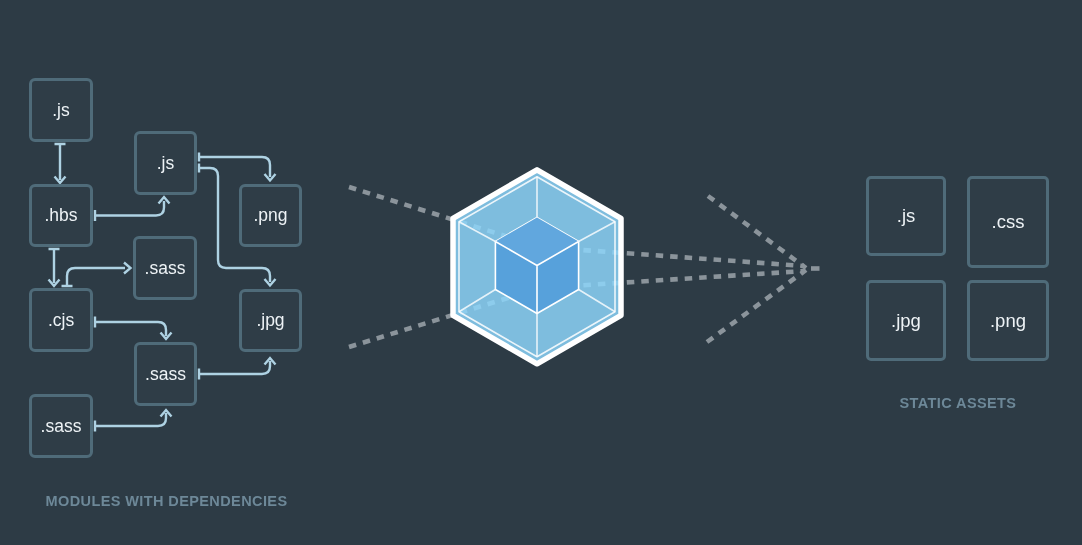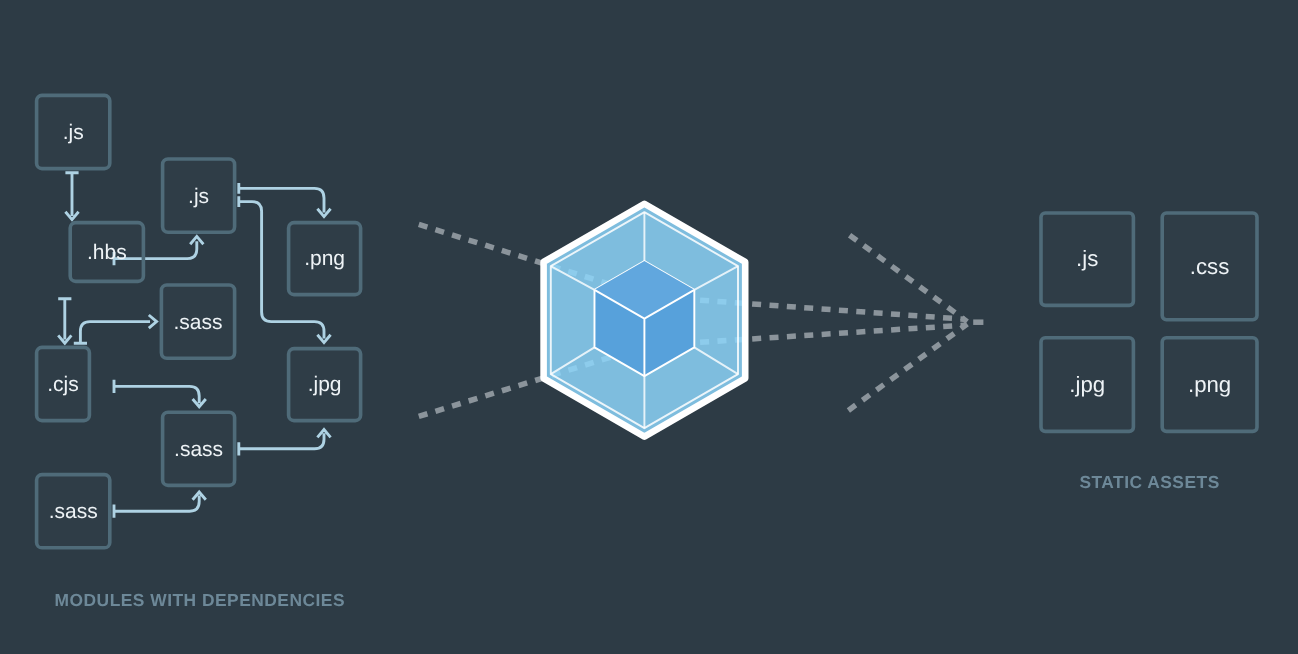--- a/index.html
+++ b/index.html
@@ -150,30 +150,30 @@
       <path class="conn" d="M199,368.5 V379.5 M199,374 H262 Q270,374 270,366 V361 M264.5,364.5 L270,358 L275.5,364.5"></path>
     </g>
   </svg>
 
   <div class="box" style="left:29px;top:78px;width:64px;height:64px;">
     <span>.js</span>
   </div>
   <div class="box" style="left:134px;top:131px;width:63px;height:64px;">
     <span>.js</span>
   </div>
-  <div class="box" style="left:29px;top:184px;width:64px;height:52px;margin-left:28px;">
+  <div class="box" style="left:29px;top:184px;width:64px;height:63px;">
     <span>.hbs</span>
   </div>
   <div class="box" style="left:239px;top:184px;width:63px;height:63px;">
     <span>.png</span>
   </div>
   <div class="box" style="left:133px;top:236px;width:64px;height:64px;">
     <span>.sass</span>
   </div>
-  <div class="box" style="left:29px;top:288px;width:47px;height:64px;">
+  <div class="box" style="left:29px;top:288px;width:64px;height:64px;">
     <span>.cjs</span>
   </div>
   <div class="box" style="left:239px;top:289px;width:63px;height:63px;">
     <span>.jpg</span>
   </div>
   <div class="box" style="left:134px;top:342px;width:63px;height:64px;">
     <span>.sass</span>
   </div>
   <div class="box" style="left:29px;top:394px;width:64px;height:64px;">
     <span>.sass</span>

